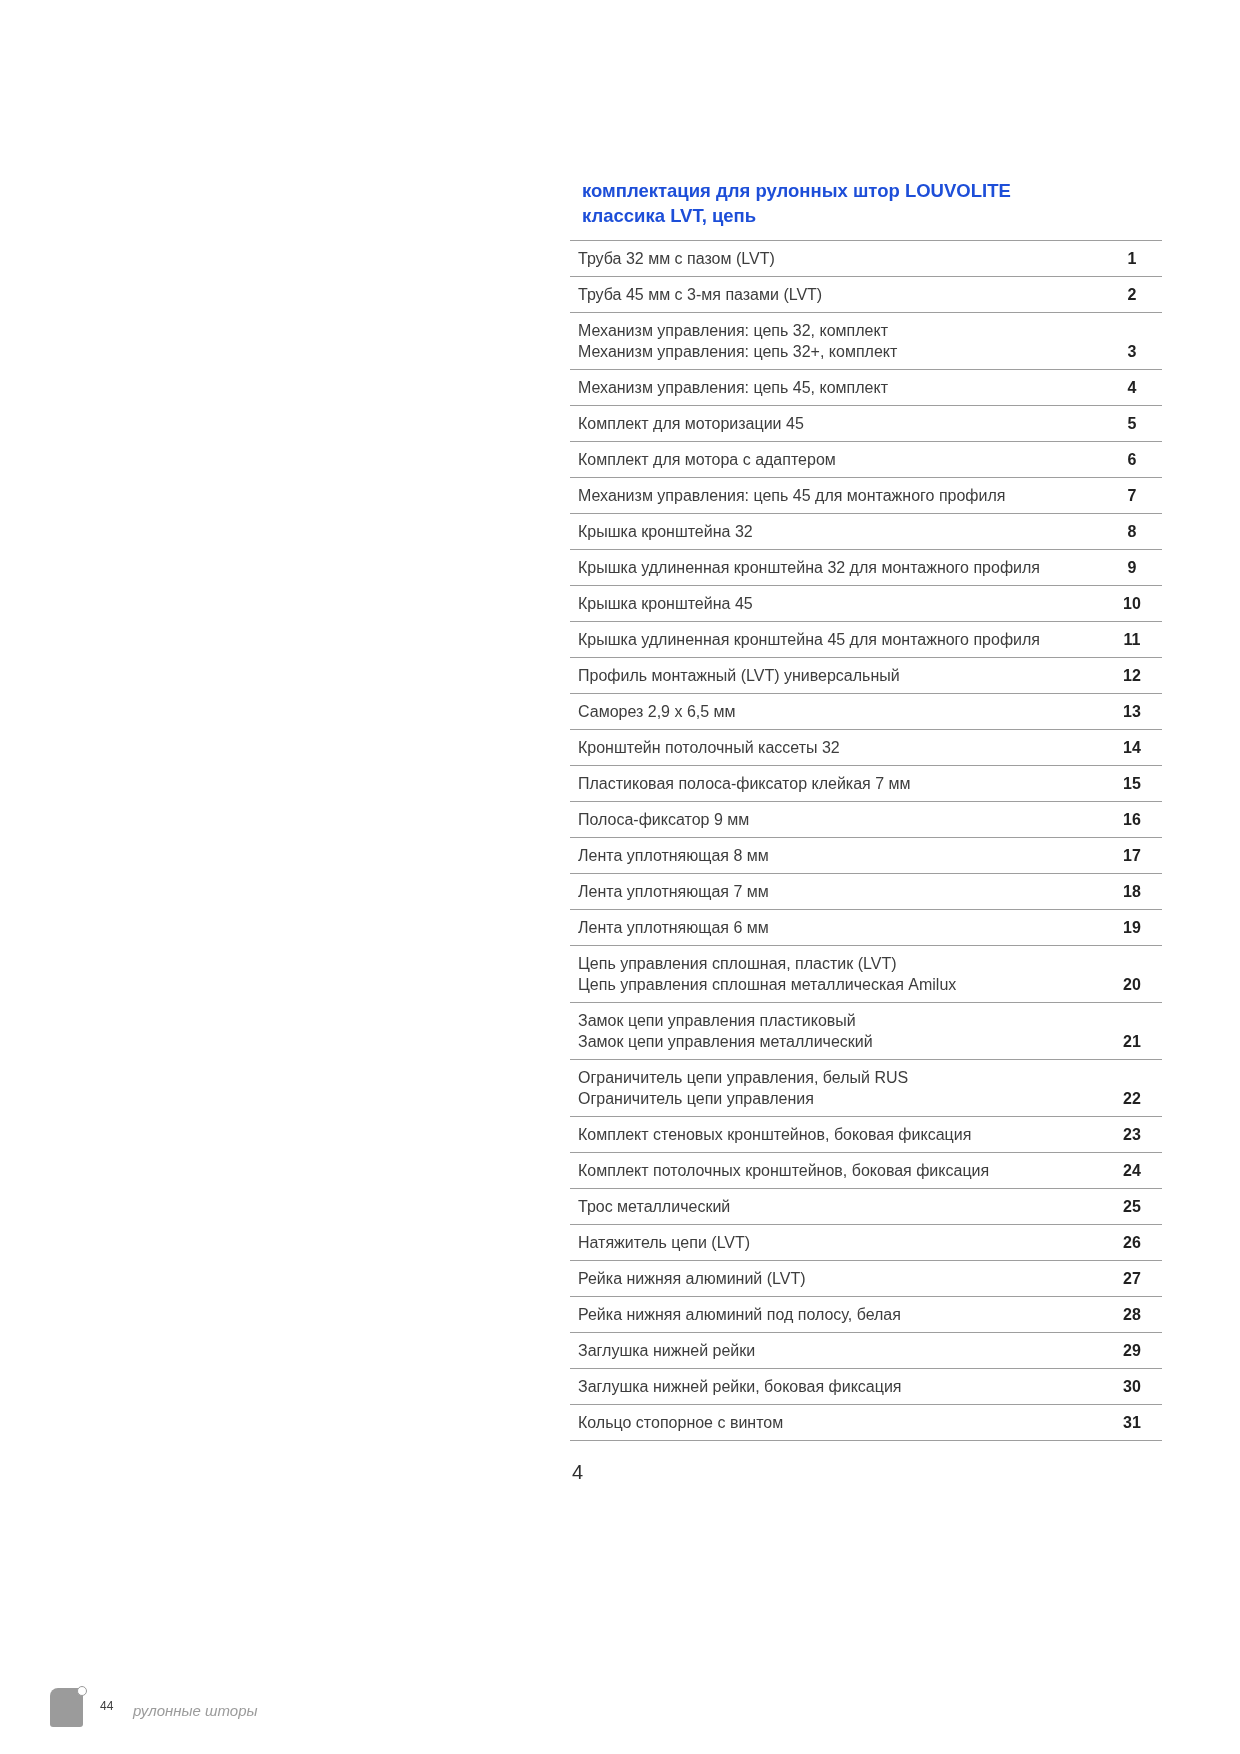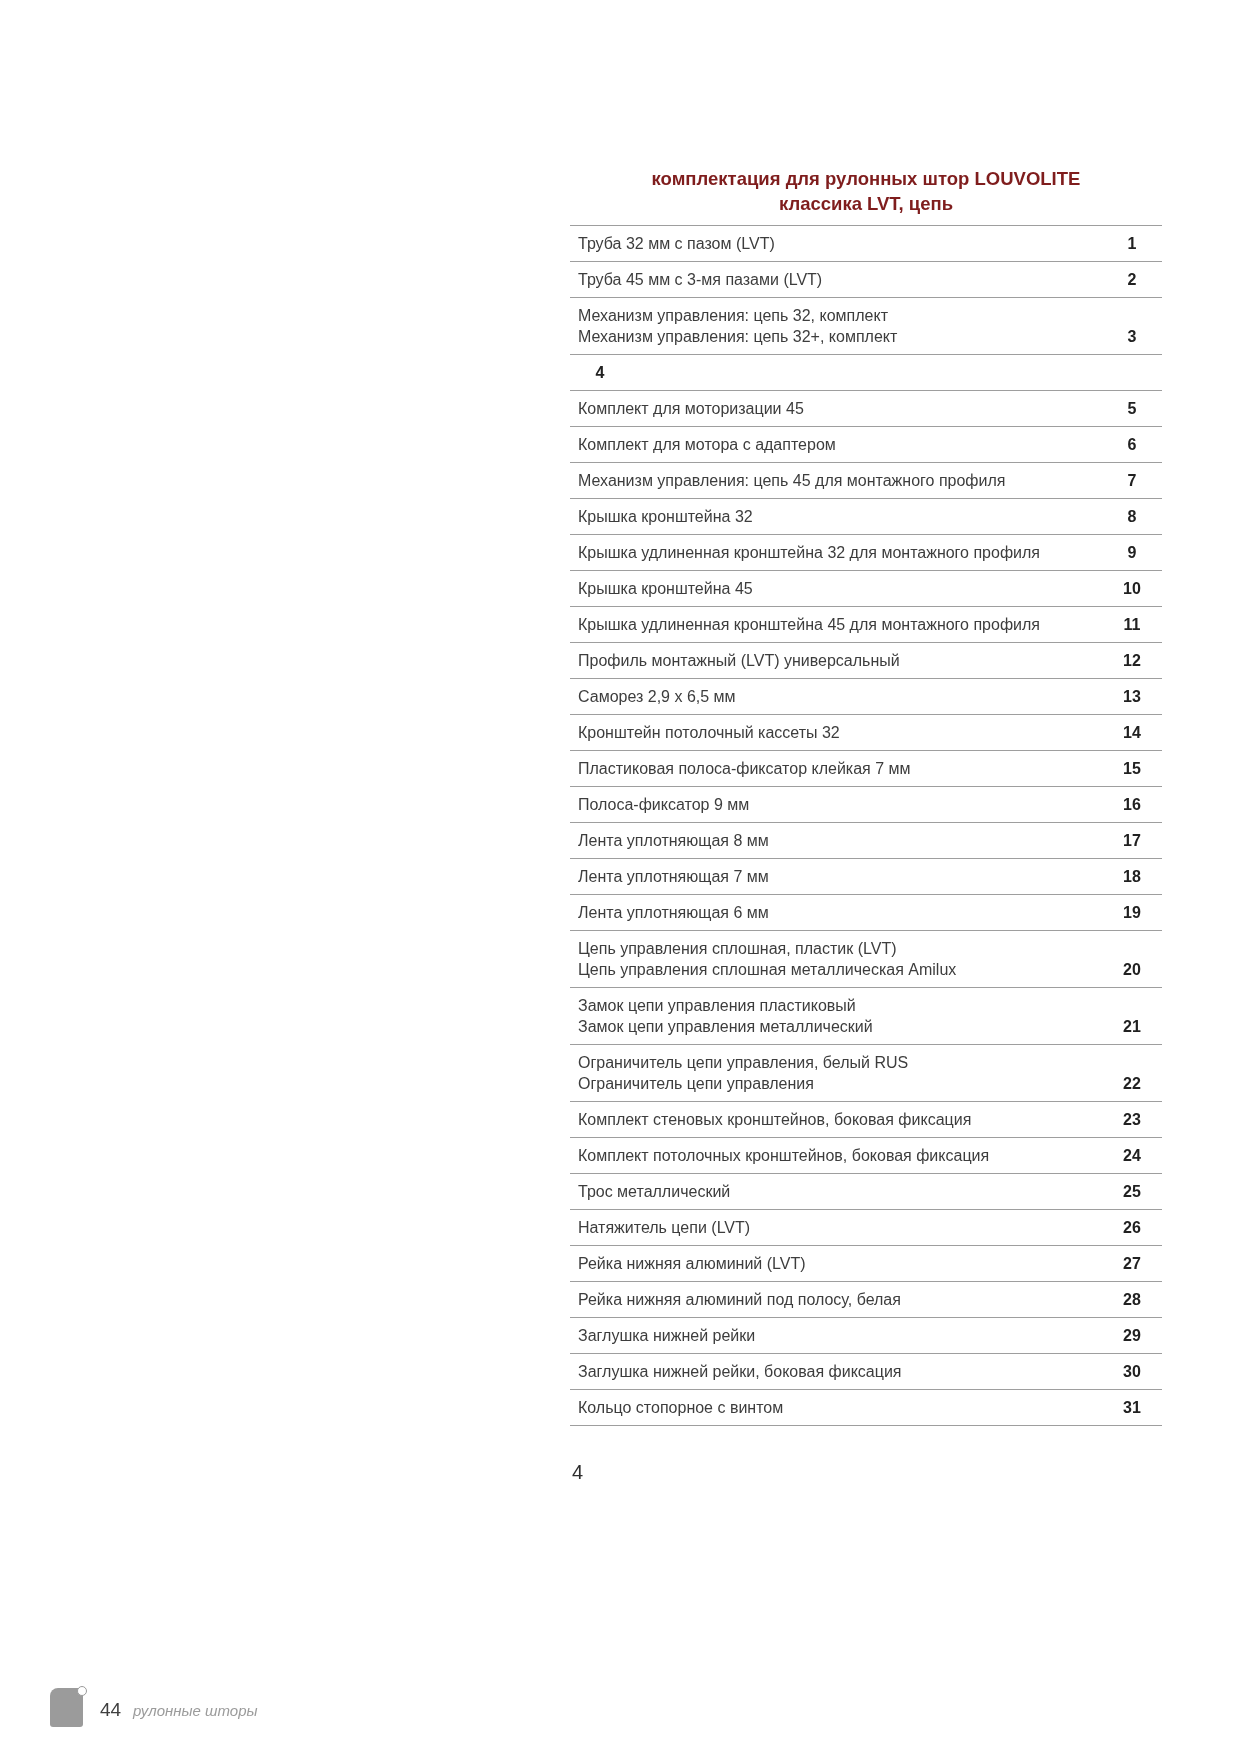--- a/index.html
+++ b/index.html
@@ -11,24 +11,23 @@
     overflow:hidden;
   }
   .content {
     position:absolute;
     left:570px; top:166px;
     width:592px;
   }
   .heading {
     font-size:18.5px;
     font-weight:bold;
-    color:#7f1d1d;
+    color:#1d4ed8;
     line-height:25px;
-    margin:0;
-    text-align:center;
+    margin:12px;
   }
   .parts-table {
     margin-top:9px;
     border-bottom:1px solid #9e9e9e;
   }
   .row {
     display:flex;
     align-items:flex-end;
     border-top:1px solid #9e9e9e;
     padding:7px 0;
@@ -66,21 +65,21 @@
     left:77px; top:1686px;
     width:10px; height:10px;
     border-radius:50%;
     background:#ffffff;
     border:1.5px solid #9b9b9b;
     box-sizing:border-box;
   }
   .footer-num {
     position:absolute;
     left:100px; top:1699px;
-    font-size:19px;
+    font-size:12px;
     color:#3f3f3f;
   }
   .footer-label {
     position:absolute;
     left:133px; top:1702px;
     font-size:15px;
     font-style:italic;
     color:#9b9b9b;
     text-align:center;
   }
@@ -107,20 +106,23 @@
         <div class="row-num">2</div>
       </div>
       <div class="row">
         <div class="row-text">
           <div>Механизм управления: цепь 32, комплект</div>
           <div>Механизм управления: цепь 32+, комплект</div>
         </div>
         <div class="row-num">3</div>
       </div>
       <div class="row">
+        <div class="row-text">
+          <div>Механизм управления: цепь 45, комплект</div>
+        </div>
         <div class="row-num">4</div>
       </div>
       <div class="row">
         <div class="row-text">
           <div>Комплект для моторизации 45</div>
         </div>
         <div class="row-num">5</div>
       </div>
       <div class="row">
         <div class="row-text">

